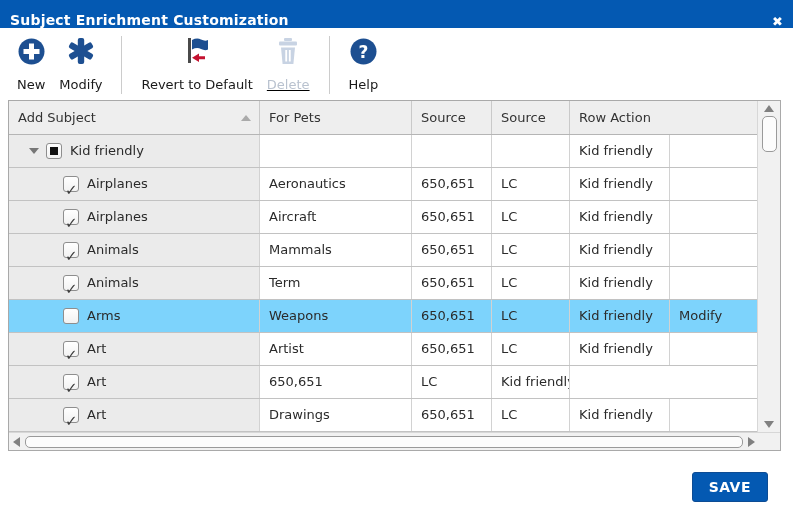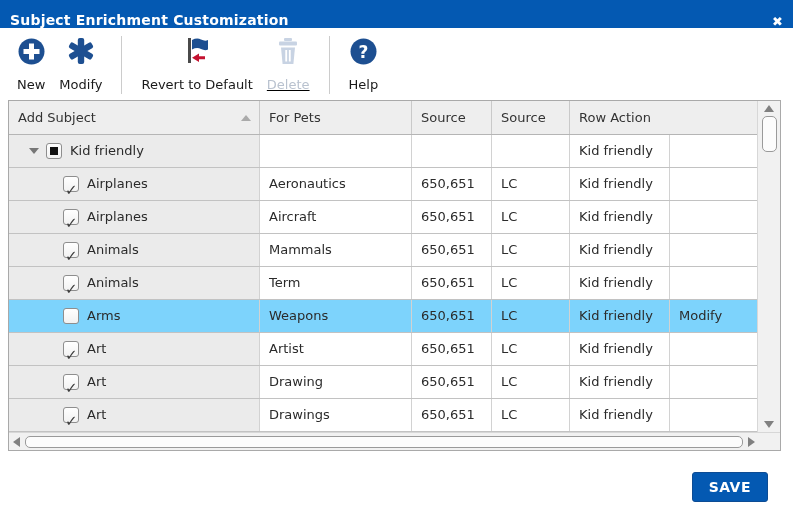--- a/index.html
+++ b/index.html
@@ -238,21 +238,20 @@
           <div class="cell">650,651</div>
           <div class="cell">LC</div>
           <div class="cell">Kid friendly</div>
           <div class="cell"></div>
         </div>
         <div class="trow">
           <div class="cell">
             <span class="checkbox cb-child checked"></span>
             <span class="rowlabel">Art</span>
           </div>
-          <div class="cell">Drawing</div>
           <div class="cell">650,651</div>
           <div class="cell">LC</div>
           <div class="cell">Kid friendly</div>
           <div class="cell"></div>
         </div>
         <div class="trow">
           <div class="cell">
             <span class="checkbox cb-child checked"></span>
             <span class="rowlabel">Art</span>
           </div>

